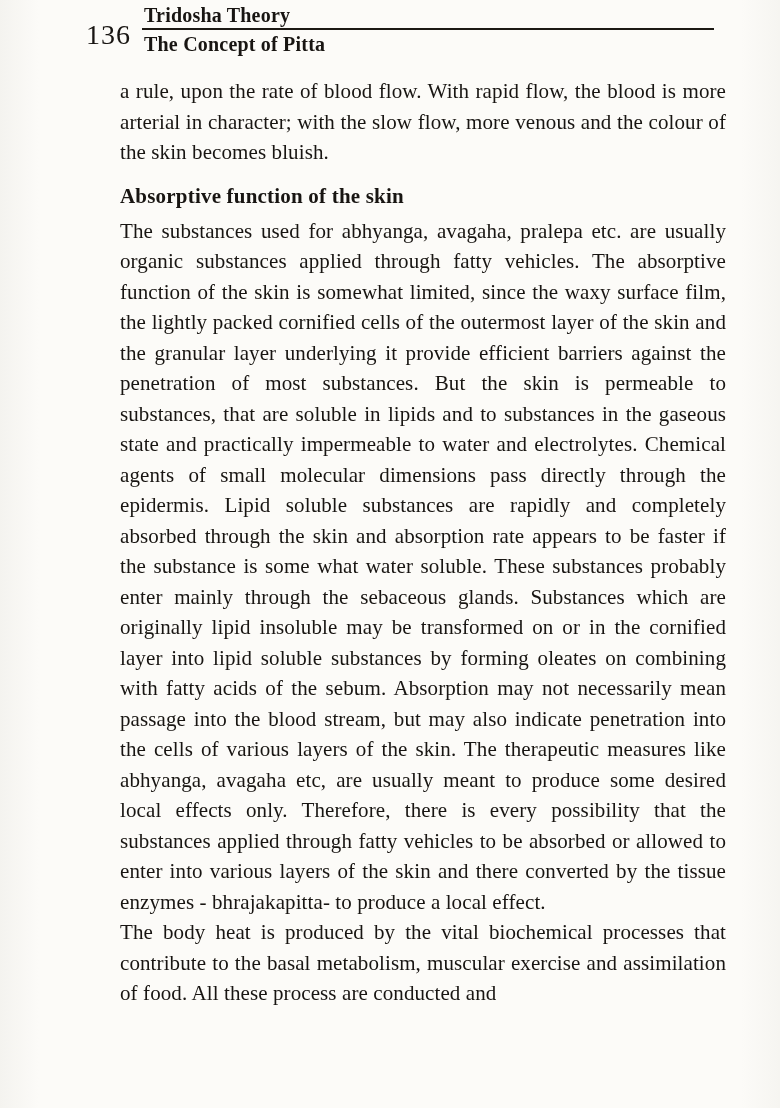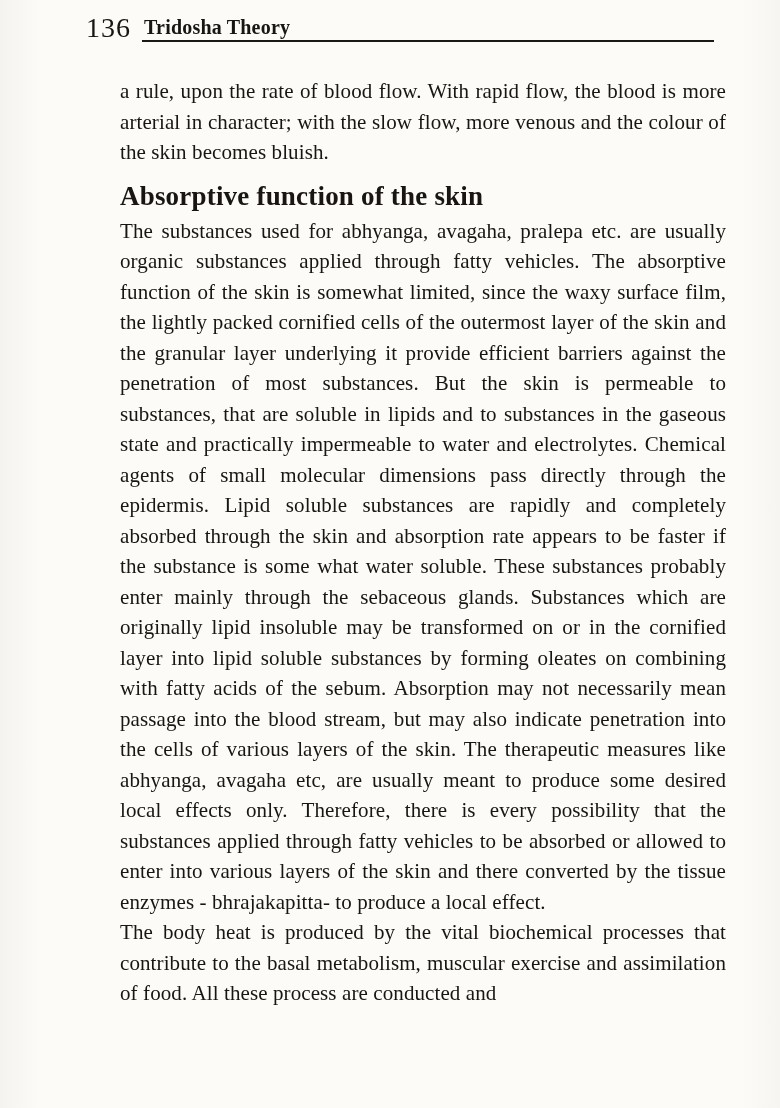--- a/index.html
+++ b/index.html
@@ -19,21 +19,21 @@
     width: 780px;
     height: 1108px;
     background: linear-gradient(90deg, #f4f3ef 0%, #fcfbf8 5%, #fcfbf8 95%, #f6f5f1 100%);
   }
   .header {
     position: absolute;
     top: 4px;
     left: 86px;
     right: 66px;
     display: flex;
-    align-items: flex-end;
+    align-items: center;
   }
   .page-num {
     font-size: 28px;
     line-height: 1;
     margin-top: 10px;
     padding-right: 11px;
     letter-spacing: 1px;
   }
   .titles {
     flex: 1;
@@ -66,40 +66,41 @@
     text-align: justify;
     font-size: 21px;
     line-height: 30.5px;
     letter-spacing: 0.1px;
     margin-left: 32px;
   }
   .content p {
     margin: 0;
   }
   .section-heading {
-    font-size: 27px;
+    font-size: 21px;
     font-weight: 700;
     line-height: 26px;
     margin: 15px 0 7px 0;
     text-align: left;
     letter-spacing: 0.2px;
   }
   .italic {
   }
 </style>
 </head>
 <body>
 
 <div class="page">
 
   <div class="header">
     <div class="page-num">136</div>
     <div class="titles">
       <div class="title-top">Tridosha Theory</div>
       <hr class="header-rule">
+      <div class="title-bottom">The Concept of Pitta</div>
     </div>
   </div>
 
   <div class="content">
 
     <p>a rule, upon the rate of blood flow. With rapid flow, the blood is more arterial in character; with the slow flow, more venous and the colour of the skin becomes bluish.</p>
 
     <h2 class="section-heading">Absorptive function of the skin</h2>
 
     <p><span>The substances used for </span><span class="italic">abhyanga, avagaha, pralepa</span><span> etc. are usually organic substances applied through fatty vehicles. The absorptive function of the skin is somewhat limited, since the waxy surface film, the lightly packed cornified cells of the outermost layer of the skin and the granular layer underlying it provide efficient barriers against the penetration of most substances. But the skin is permeable to substances, that are soluble in lipids and to substances in the gaseous state and practically impermeable to water and electrolytes. Chemical agents of small molecular dimensions pass directly through the epidermis. Lipid soluble substances are rapidly and completely absorbed through the skin and absorption rate appears to be faster if the substance is some what water soluble. These substances probably enter mainly through the sebaceous glands. Substances which are originally lipid insoluble may be transformed on or in the cornified layer into lipid soluble substances by forming oleates on combining with fatty acids of the sebum. Absorption may not necessarily mean passage into the blood stream, but may also indicate penetration into the cells of various layers of the skin. The therapeutic measures like </span><span class="italic">abhyanga, avagaha</span><span> etc, are usually meant to produce some desired local effects only. Therefore, there is every possibility that the substances applied through fatty vehicles to be absorbed or allowed to enter into various layers of the skin and there converted by the tissue enzymes - </span><span class="italic">bhrajakapitta-</span><span> to produce a local effect.</span></p>

